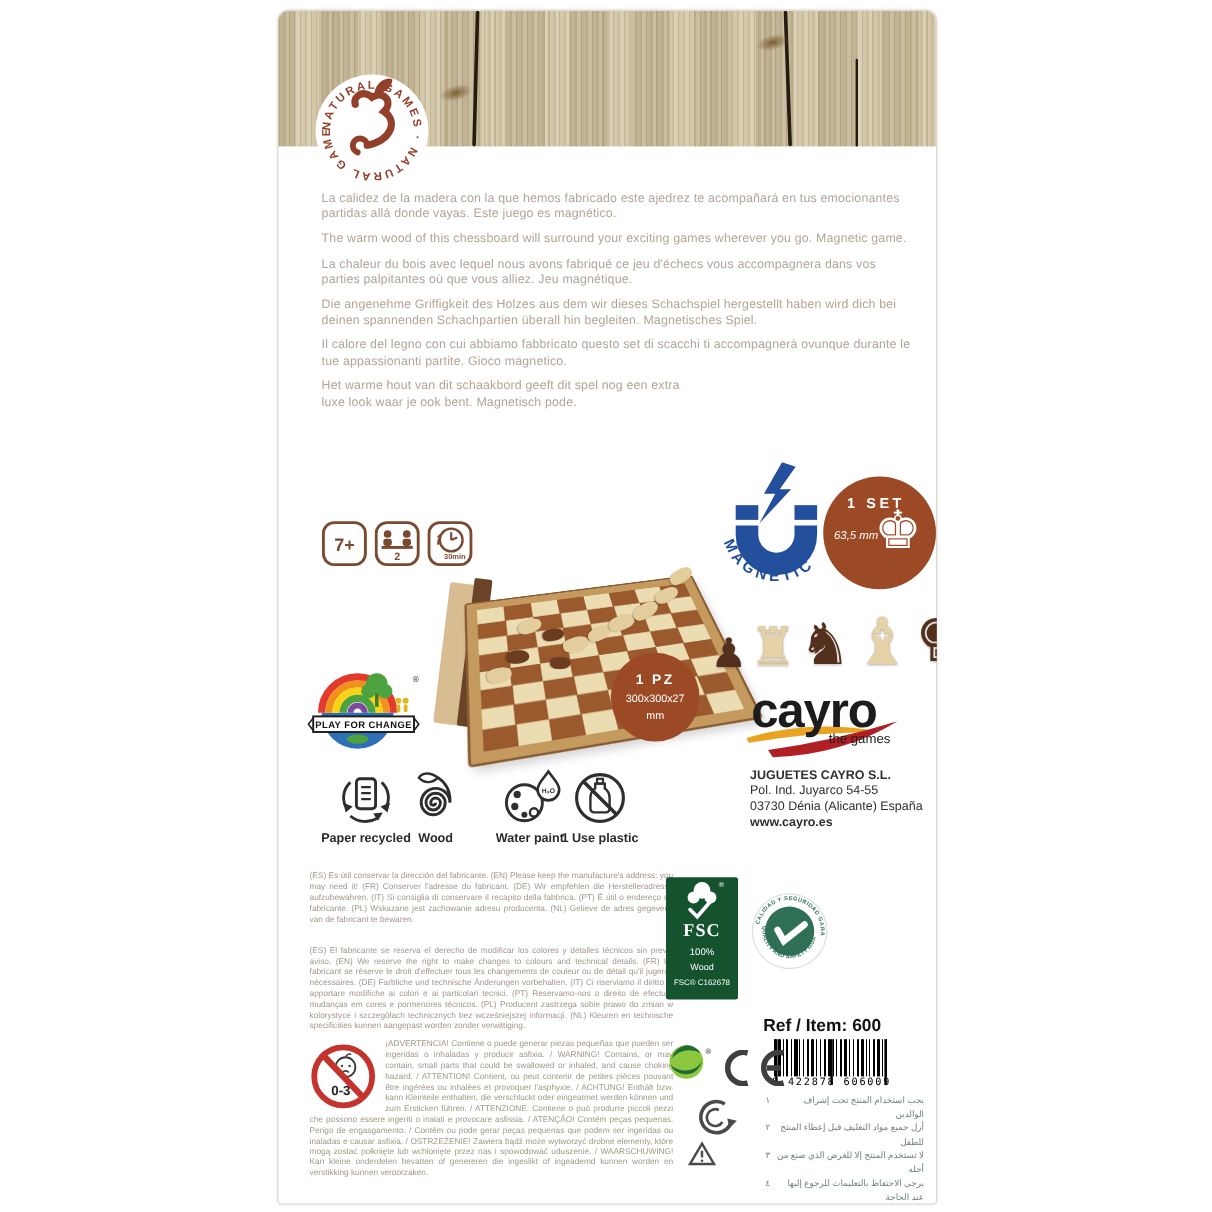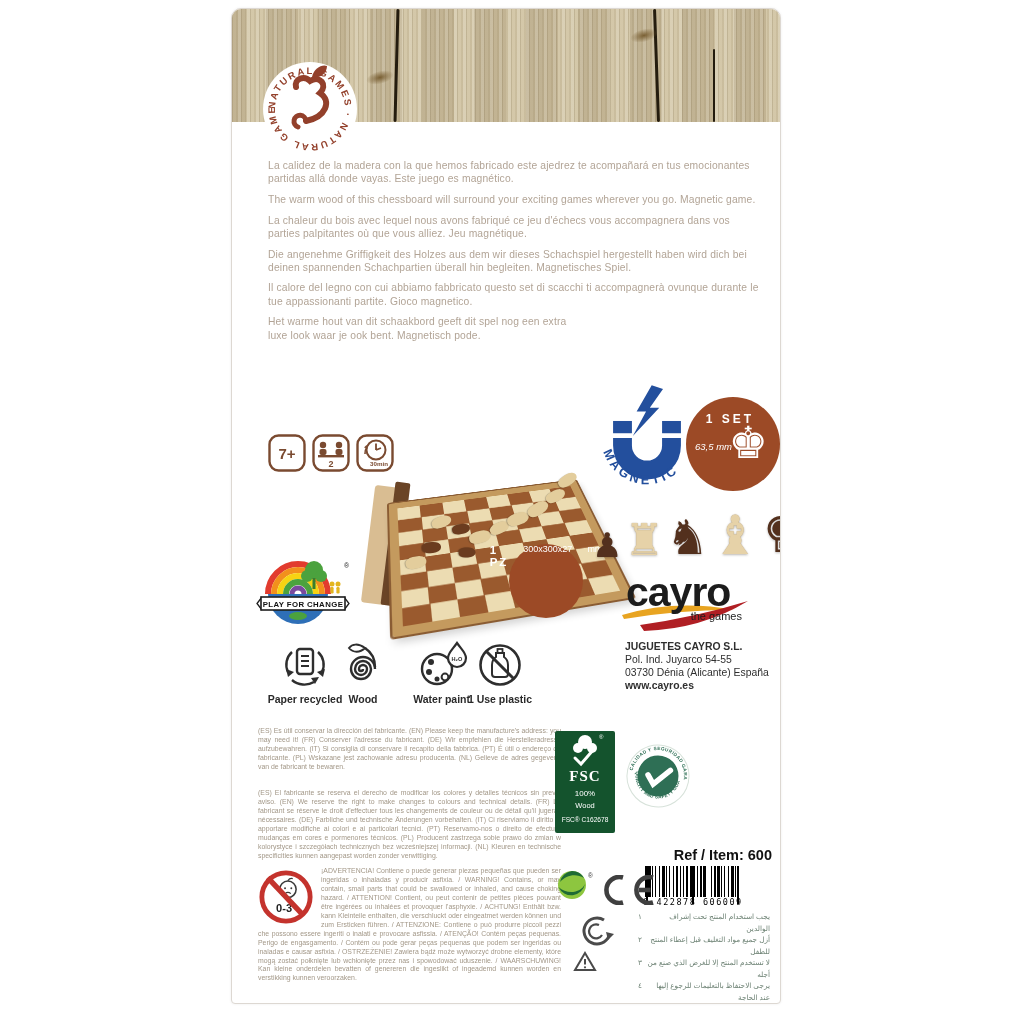--- a/index.html
+++ b/index.html
@@ -27,22 +27,22 @@
   .descs p.narrow{width:312px;}
   
   .specrow{position:absolute;left:36px;top:425px;display:flex;gap:6px;}
   
   .badge{position:absolute;border-radius:50%;background:#9c4a26;color:#fff;}
   .set-badge{left:454px;top:388px;width:94px;height:94px;}
   .set-title{position:absolute;left:0;right:6px;top:15px;text-align:center;font-weight:bold;
              font-size:12px;letter-spacing:3px;}
   .set-size{position:absolute;left:9px;top:44px;font-size:9.5px;font-style:italic;}
   .set-king{position:absolute;right:12px;top:24px;font-size:44px;line-height:1;}
-  .pz-badge{left:277px;top:535px;width:74px;height:74px;display:flex;flex-direction:row;
-            justify-content:center;gap:15px;}
+  .pz-badge{left:277px;top:535px;width:74px;height:74px;display:flex;flex-direction:column;
+            align-items:center;justify-content:center;gap:4px;}
   .pz-title{font-weight:bold;font-size:11.5px;letter-spacing:2px;}
   .pz-dims{font-size:9px;}
   
   .board-wrap{position:absolute;left:134px;top:451px;width:232px;height:162px;}
   .lid-light{position:absolute;left:2px;top:26px;width:24px;height:118px;background:#d9bd92;
              transform:rotate(7deg);border-radius:3px;}
   .lid-dark{position:absolute;left:22px;top:22px;width:15px;height:124px;background:#6a4426;
             transform:rotate(7deg);border-radius:2px;}
   .board{position:absolute;left:26px;top:2px;width:196px;height:150px;
          transform:perspective(420px) rotateX(42deg) rotateZ(-11deg);
@@ -72,21 +72,21 @@
          text-align:justify;}
   .l1{top:711px;} .l2{top:773px;} .l3{top:858px;}
   .age-ic{float:left;margin:2px 7px 2px 0;}
   
   .fsc{position:absolute;left:323px;top:722px;width:60px;height:102px;background:#14532d;
        border-radius:2px;color:#fff;display:flex;flex-direction:column;align-items:center;}
   .fsc-name{font-family:"Liberation Serif",serif;font-size:15px;font-weight:bold;letter-spacing:1px;margin-top:1px;}
   .fsc-pct{font-size:8px;margin-top:4px;} .fsc-mat{font-size:7.5px;margin-top:3px;}
   .fsc-lic{font-size:6.6px;margin-top:6px;}
   
-  .refitem{position:absolute;left:424px;top:838px;width:116px;text-align:right;
+  .refitem{position:absolute;left:404px;top:838px;width:116px;text-align:left;
            font-size:14.5px;font-weight:bold;color:#111;}
   .barcode{position:absolute;left:411px;top:857px;width:100px;height:48px;background:#fff;}
   .bars{position:absolute;left:2px;right:2px;top:0;height:31px;
     background:repeating-linear-gradient(90deg,#000 0 1.6px,#fff 1.6px 3.2px,#000 3.2px 5.8px,
       #fff 5.8px 7.4px,#000 7.4px 8.2px,#fff 8.2px 10.4px,#000 10.4px 11.4px,#fff 11.4px 13.8px);}
   .guard{position:absolute;top:0;width:1.8px;height:38px;background:#000;}
   .bc-digits{position:absolute;left:0;right:0;top:31px;text-align:center;
              font-family:"DejaVu Sans Mono",monospace;font-size:8.5px;letter-spacing:1.5px;color:#000;}
   .ce{position:absolute;left:366px;top:866px;}
   .gdot{position:absolute;left:325px;top:860px;}

